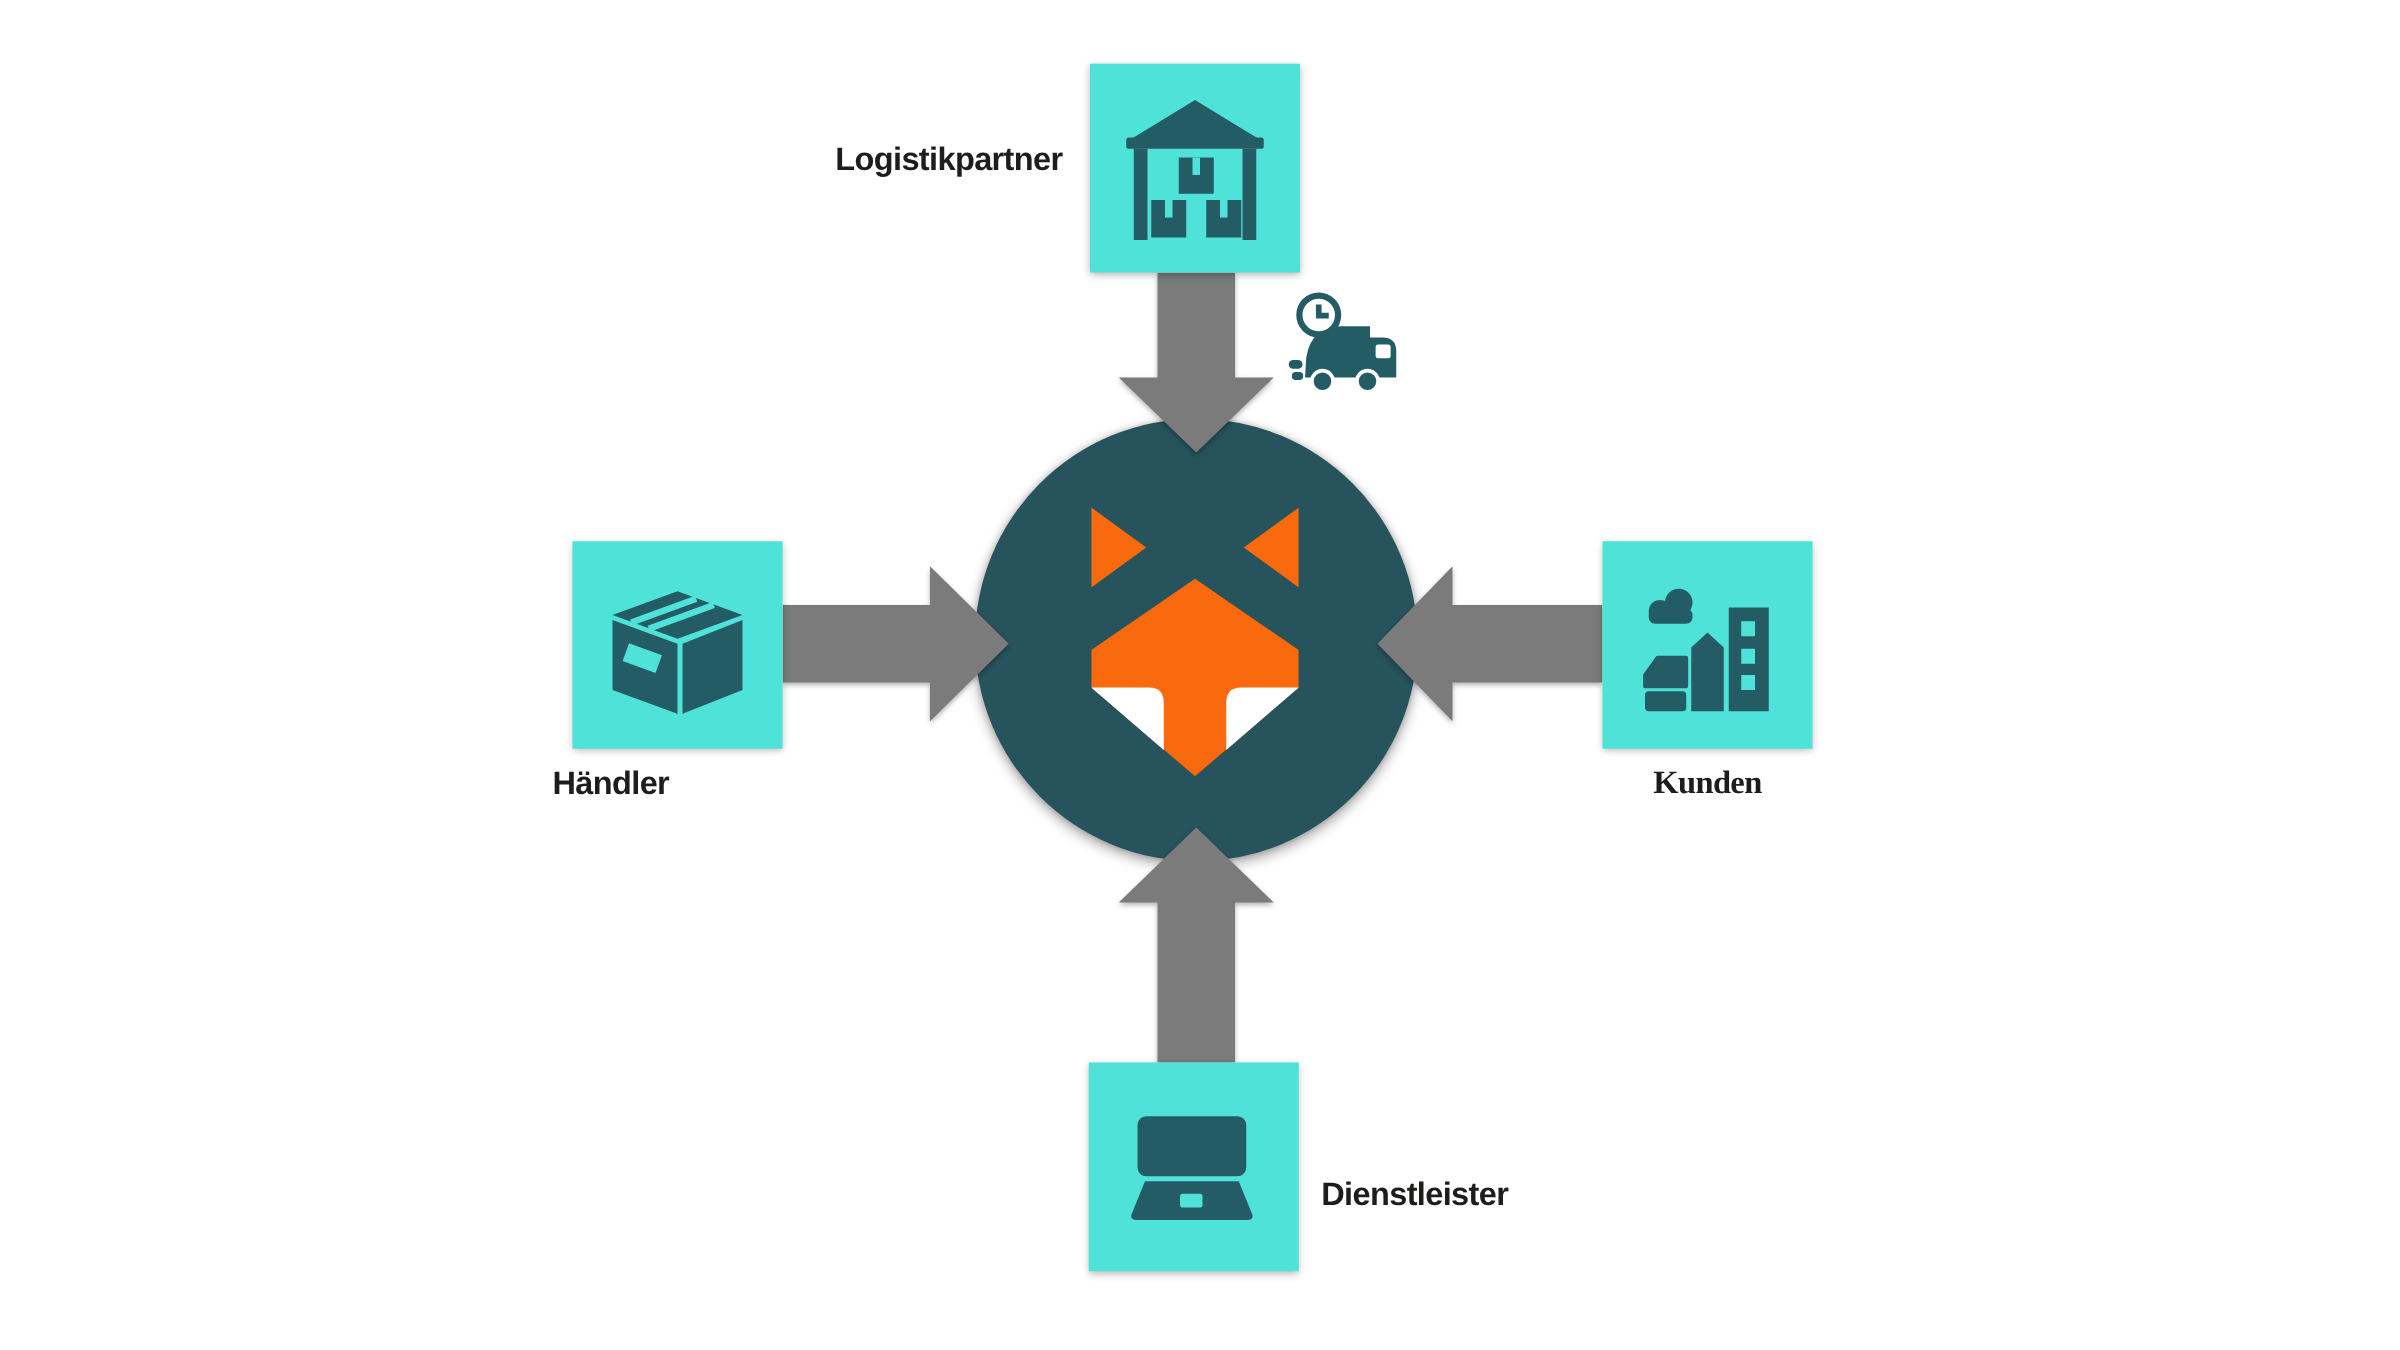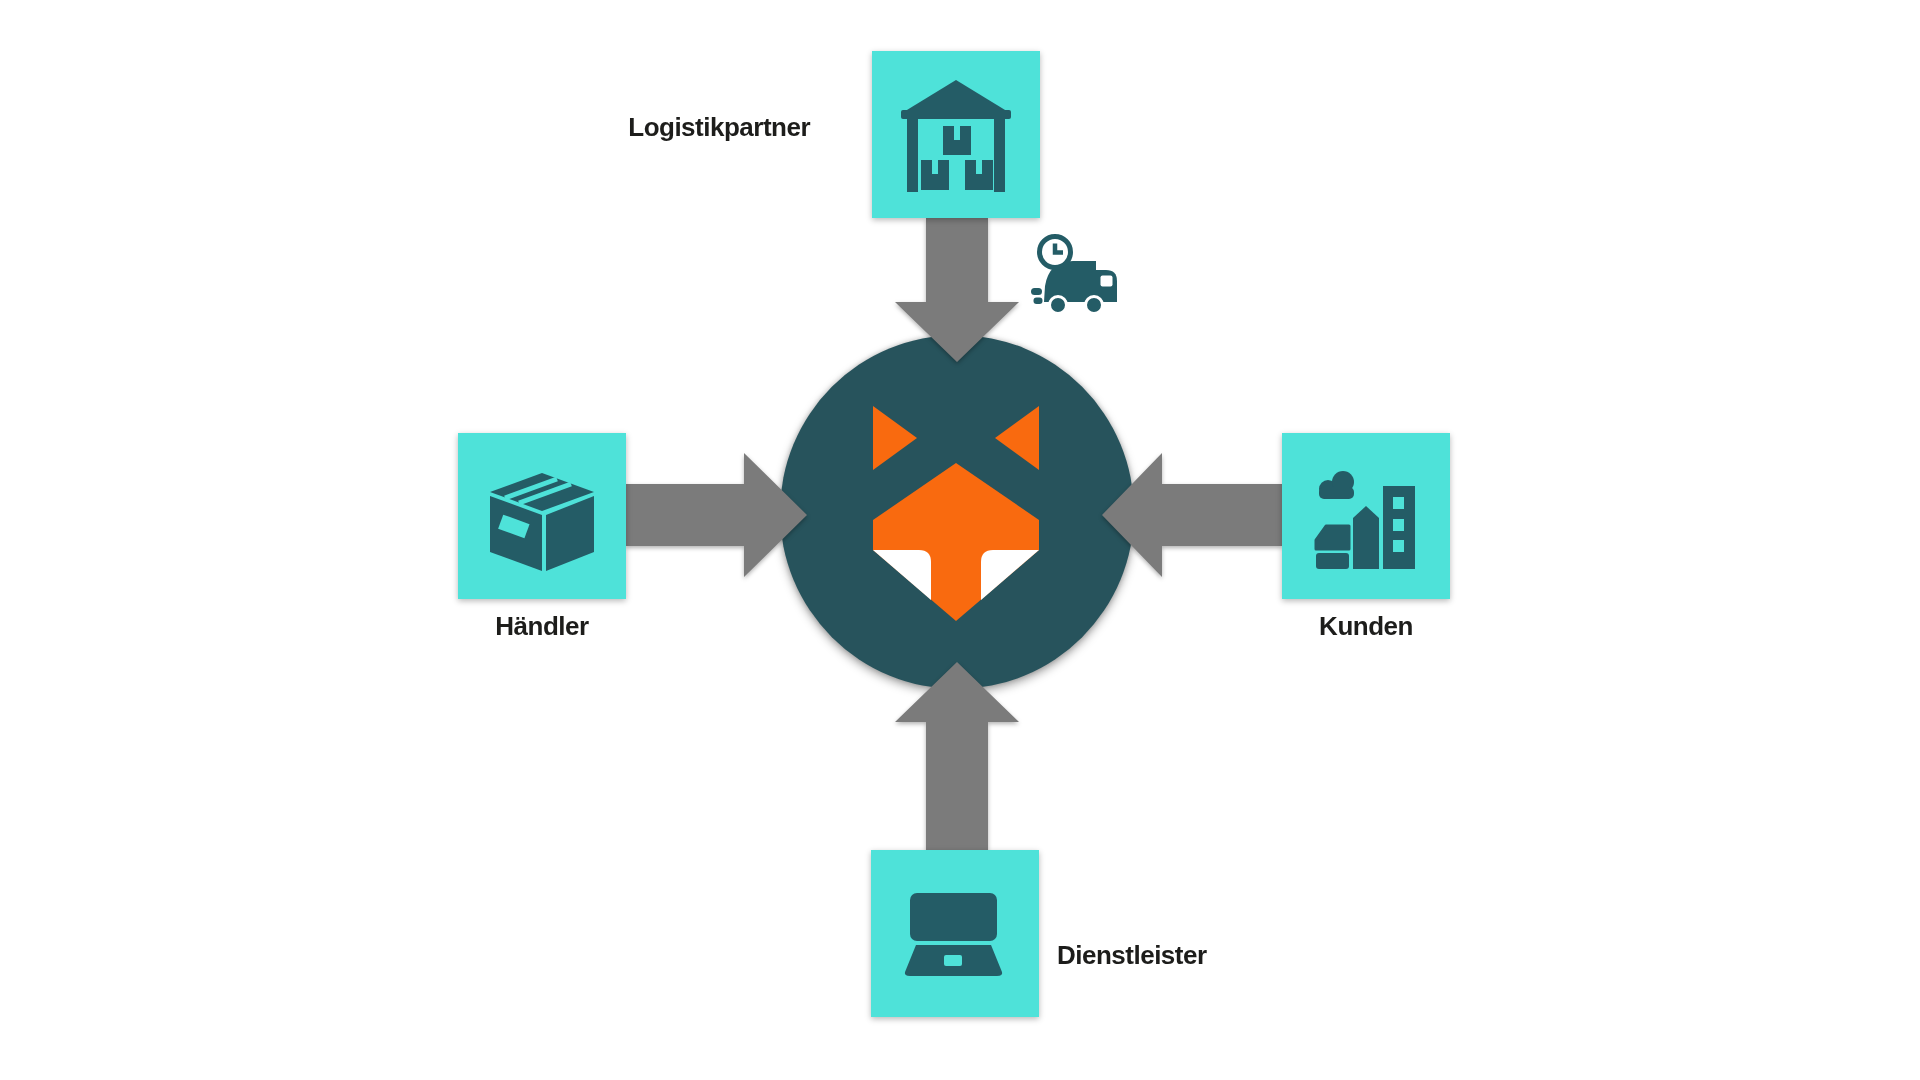--- a/index.html
+++ b/index.html
@@ -96,47 +96,47 @@
     <rect class="tl" x="1" y="30" width="110" height="9" rx="2"></rect>
     <rect class="tl" x="7" y="39" width="11" height="73"></rect>
     <rect class="tl" x="94" y="39" width="11" height="73"></rect>
     <rect class="tl" x="43" y="46" width="28" height="29"></rect>
     <rect class="cy" x="54" y="46" width="6" height="14"></rect>
     <rect class="tl" x="21" y="80" width="28" height="30"></rect>
     <rect class="cy" x="32" y="80" width="6" height="14"></rect>
     <rect class="tl" x="65" y="80" width="28" height="30"></rect>
     <rect class="cy" x="76" y="80" width="6" height="14"></rect>
   </svg>
-  <div class="label" style="right:1110px; top:112px; text-align:right;">Logistikpartner</div>
+  <div class="label" style="right:1070px; top:112px; text-align:right;">Logistikpartner</div>
 
   <div class="node-tile" style="left:458px; top:433px; width:168px; height:166px;"></div>
   <svg class="icon-svg" style="left:489px; top:472px;" width="106" height="100" viewBox="0 0 106 100">
     <polygon class="tl" points="53,1 105,20 53,39 1,20"></polygon>
     <line x1="16" y1="26" x2="68" y2="7" stroke="var(--node-fill, #4EE2D9)" stroke-width="5"></line>
     <line x1="30" y1="31" x2="82" y2="12" stroke="var(--node-fill, #4EE2D9)" stroke-width="5"></line>
     <polygon class="tl" points="1,24 53,43 53,99 1,80"></polygon>
     <polygon class="tl" points="57,43 105,24 105,80 57,99"></polygon>
     <rect class="cy" x="11" y="47" width="28" height="15" transform="rotate(20 25 54)"></rect>
   </svg>
-  <div class="label" style="left:442px; top:611px; width:200px; text-align:center;">Händler</div>
+  <div class="label" style="left:442px; top:611px; width:200px; ">Händler</div>
 
   <div class="node-tile" style="left:1282px; top:433px; width:168px; height:166px;"></div>
   <svg class="icon-svg" style="left:1308px; top:462px;" width="112" height="110" viewBox="0 0 112 110">
     <circle class="tl" cx="20" cy="27" r="9"></circle>
     <circle class="tl" cx="35" cy="20" r="11"></circle>
     <rect class="tl" x="11" y="25" width="35" height="12" rx="5"></rect>
     <rect class="tl" x="75" y="24" width="32" height="83"></rect>
     <rect class="cy" x="85" y="35" width="11" height="12"></rect>
     <rect class="cy" x="85" y="57" width="11" height="12"></rect>
     <rect class="cy" x="85" y="78" width="11" height="12"></rect>
     <polygon class="tl" points="45,107 45,56 58,44 71,56 71,107"></polygon>
     <polygon class="tl" points="8,78 18,64 41,64 41,87 8,87" stroke="var(--icon-teal, #245C66)" stroke-width="3" stroke-linejoin="round"></polygon>
     <rect class="tl" x="8" y="91" width="33" height="16" rx="3"></rect>
   </svg>
-  <div class="label" style="left:1266px; top:611px; width:200px; text-align:center;">Kunden</div>
+  <div class="label" style="left:1266px; top:611px; width:200px; text-align:center;font-family:Liberation Serif, serif;">Kunden</div>
 
   <div class="node-tile" style="left:871px; top:850px; width:168px; height:167px;"></div>
   <svg class="icon-svg" style="left:900px; top:888px;" width="110" height="92" viewBox="0 0 110 92">
     <rect class="tl" x="10" y="5" width="87" height="48" rx="7"></rect>
     <path class="tl" d="M16,57 L91,57 L102,84 Q103,88 97,88 L10,88 Q4,88 5,84 Z"></path>
     <rect class="cy" x="44" y="67" width="18" height="11" rx="2"></rect>
   </svg>
   <div class="label" style="left:1057px; top:940px;">Dienstleister</div>
 
 </div>

